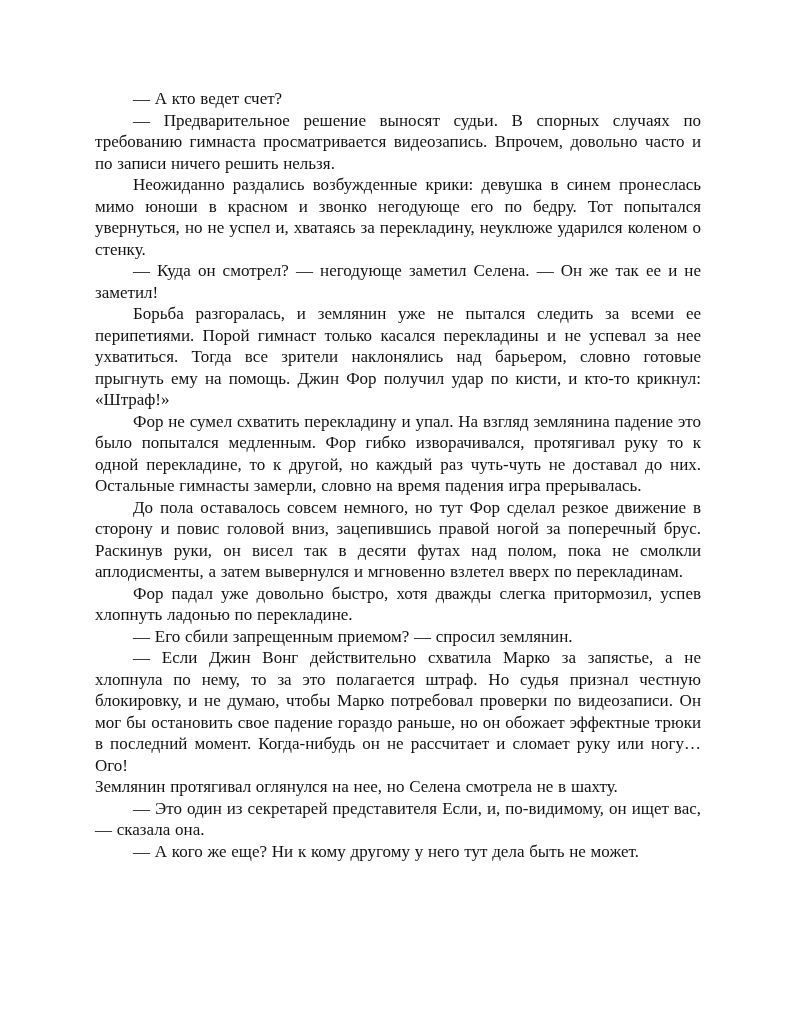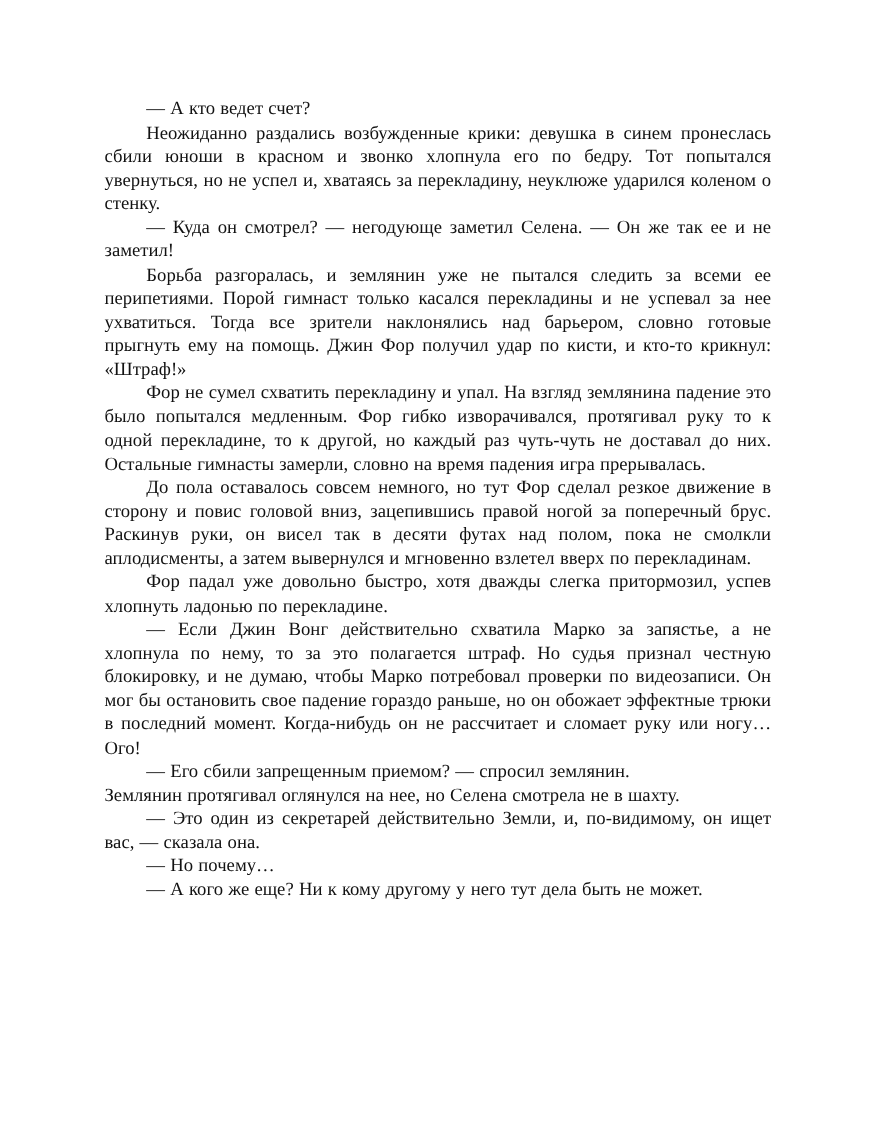--- a/index.html
+++ b/index.html
@@ -33,26 +33,26 @@
   .text-block p.no-indent {
     text-indent: 0;
   }
 </style>
 </head>
 <body>
 
 <div class="book-page">
   <div class="text-block">
     <p>— А кто ведет счет?</p>
-    <p>Неожиданно раздались возбужденные крики: девушка в синем пронеслась сбили юноши в красном и звонко хлопнула его по бедру. Тот попытался увернуться, но не успел и, хватаясь за перекладину, неуклюже ударился коленом о стенку.</p>
+    <p>— Предварительное решение выносят судьи. В спорных случаях по требованию гимнаста просматривается видеозапись. Впрочем, довольно часто и по записи ничего решить нельзя.</p>
+    <p>Неожиданно раздались возбужденные крики: девушка в синем пронеслась мимо юноши в красном и звонко негодующе его по бедру. Тот попытался увернуться, но не успел и, хватаясь за перекладину, неуклюже ударился коленом о стенку.</p>
     <p>— Куда он смотрел? — негодующе заметил Селена. — Он же так ее и не заметил!</p>
     <p>Борьба разгоралась, и землянин уже не пытался следить за всеми ее перипетиями. Порой гимнаст только касался перекладины и не успевал за нее ухватиться. Тогда все зрители наклонялись над барьером, словно готовые прыгнуть ему на помощь. Джин Фор получил удар по кисти, и кто-то крикнул: «Штраф!»</p>
     <p>Фор не сумел схватить перекладину и упал. На взгляд землянина падение это было попытался медленным. Фор гибко изворачивался, протягивал руку то к одной перекладине, то к другой, но каждый раз чуть-чуть не доставал до них. Остальные гимнасты замерли, словно на время падения игра прерывалась.</p>
     <p>До пола оставалось совсем немного, но тут Фор сделал резкое движение в сторону и повис головой вниз, зацепившись правой ногой за поперечный брус. Раскинув руки, он висел так в десяти футах над полом, пока не смолкли аплодисменты, а затем вывернулся и мгновенно взлетел вверх по перекладинам.</p>
     <p>Фор падал уже довольно быстро, хотя дважды слегка притормозил, успев хлопнуть ладонью по перекладине.</p>
+    <p>— Его сбили запрещенным приемом? — спросил землянин.</p>
     <p>— Если Джин Вонг действительно схватила Марко за запястье, а не хлопнула по нему, то за это полагается штраф. Но судья признал честную блокировку, и не думаю, чтобы Марко потребовал проверки по видеозаписи. Он мог бы остановить свое падение гораздо раньше, но он обожает эффектные трюки в последний момент. Когда-нибудь он не рассчитает и сломает руку или ногу… Ого!</p>
-    <p>— Его сбили запрещенным приемом? — спросил землянин.</p>
     <p class="no-indent">Землянин протягивал оглянулся на нее, но Селена смотрела не в шахту.</p>
-    <p>— Это один из секретарей действительно Земли, и, по-видимому, он ищет вас, — сказала она.</p>
-    <p>— Но почему…</p>
+    <p>— Это один из секретарей представителя Если, и, по-видимому, он ищет вас, — сказала она.</p>
     <p>— А кого же еще? Ни к кому другому у него тут дела быть не может.</p>
   </div>
 </div>
 
 </body></html>

